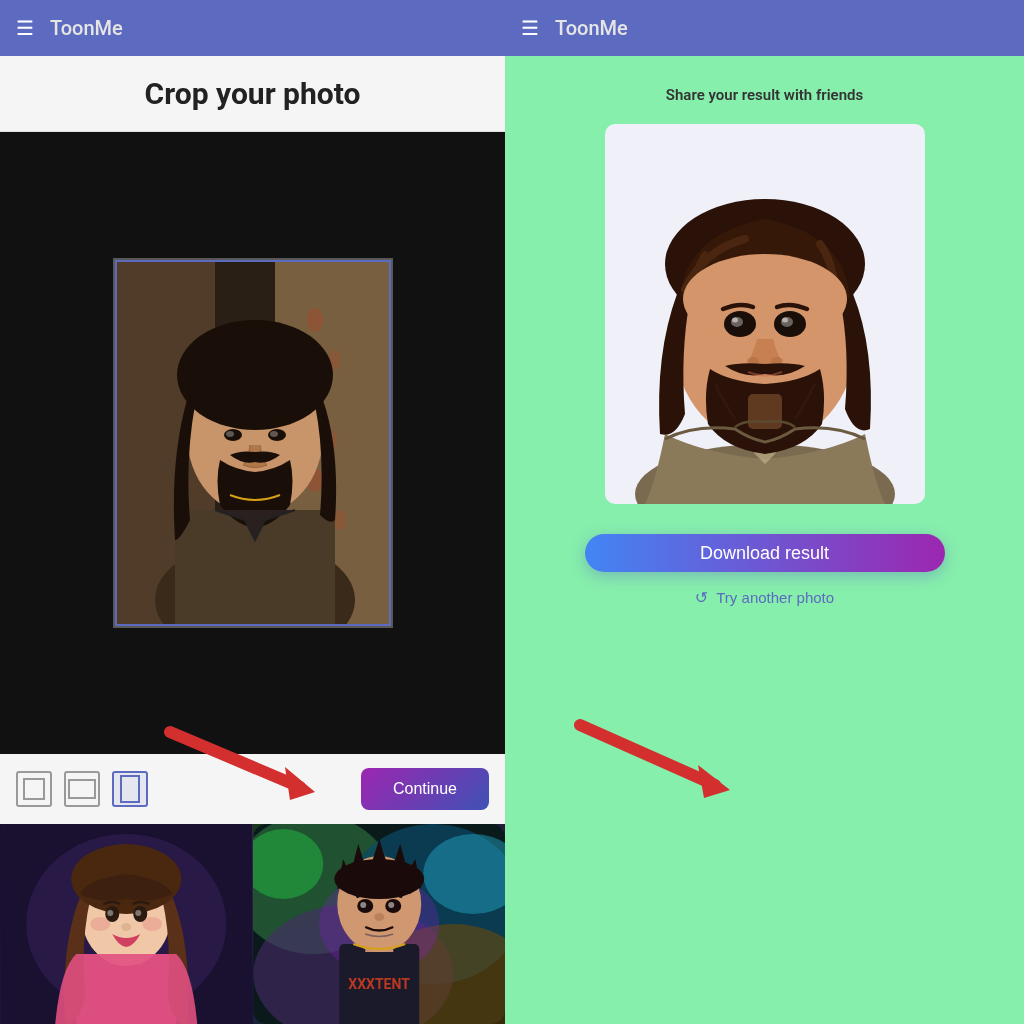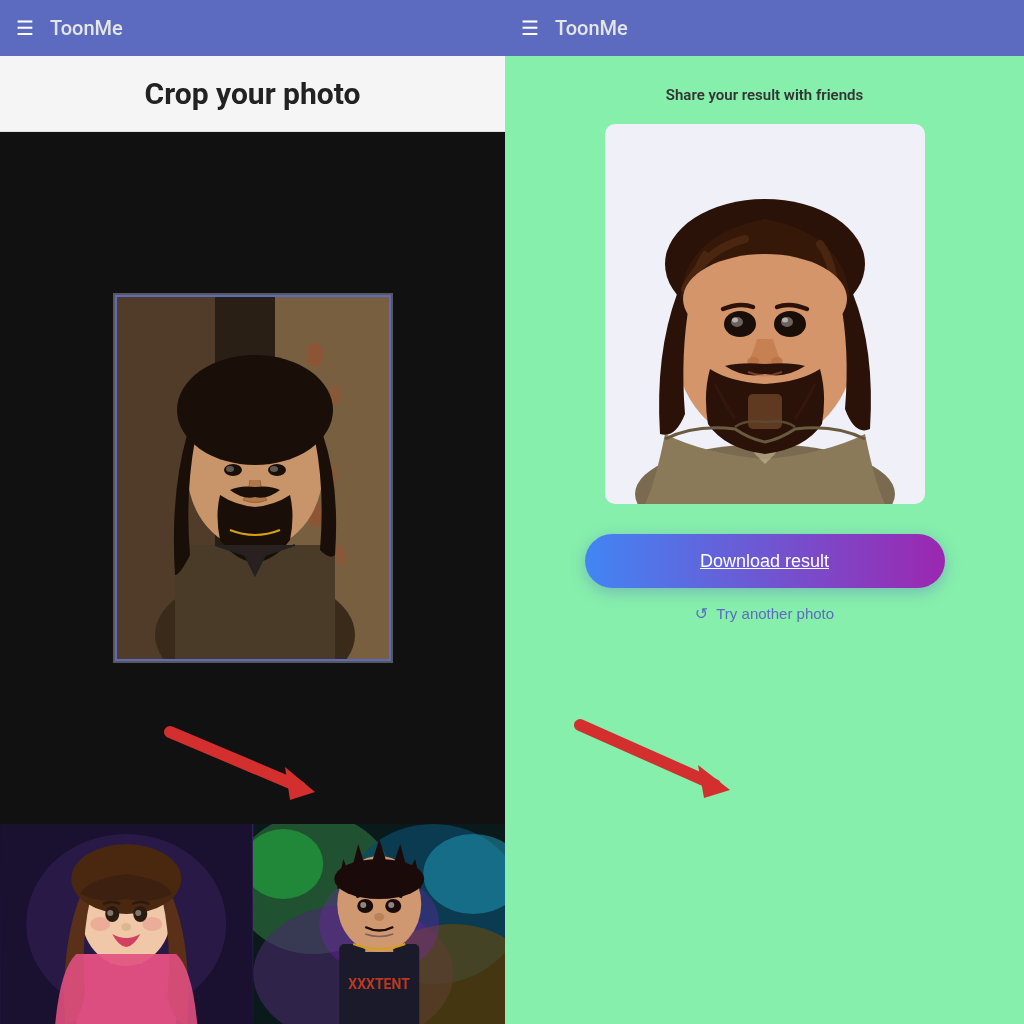--- a/index.html
+++ b/index.html
@@ -212,31 +212,30 @@
     
     .toon-wrapper {
       width: 320px;
       height: 380px;
       position: relative;
       margin-bottom: 30px;
     }
 
     .download-btn {
       width: 360px;
-      height: 54px;
+      height: 38px;
       background: linear-gradient(90deg, #4285f4 0%, #9c27b0 100%);
       color: white;
       border: none;
       border-radius: 30px;
       font-size: 18px;
       font-weight: 500;
       cursor: pointer;
       margin-bottom: 16px;
       box-shadow: 0 4px 15px rgba(92,107,192,0.4);
-      text-decoration: underline;
     }
 
     .try-another {
       display: flex;
       align-items: center;
       gap: 8px;
       color: #5c6bc0;
       font-size: 15px;
       cursor: pointer;
       background: none;
@@ -283,20 +282,21 @@
       height: 100%;
       overflow: hidden;
     }
 
     .gallery-graffiti-wrapper {
       position: relative;
       width: 100%;
       height: 100%;
       overflow: hidden;
       background: linear-gradient(135deg, #1a4a1a, #0a2a4a, #3a0a4a, #4a3a0a);
+      border-radius: 14px;
     }
   </style>
 </head>
 <body>
 
 <div class="panels-wrapper">
 
   <div class="left-wrapper">
     <div class="left-panel">
 
@@ -360,20 +360,34 @@
 
               <path d="M115 235 Q140 245 165 235" stroke="#d4a017" stroke-width="2" fill="none"></path>
 
               <path d="M100 250 L130 260 L140 280 L150 260 L180 250" stroke="#222" stroke-width="2" fill="#2a2020"></path>
             </svg>
             <div class="crop-selection"></div>
           </div>
         </div>
       </div>
 
+      <div class="crop-controls">
+        <div class="crop-aspect-buttons">
+          <button class="aspect-btn">
+            <div class="aspect-inner-1"></div>
+          </button>
+          <button class="aspect-btn">
+            <div class="aspect-inner-2"></div>
+          </button>
+          <button class="aspect-btn active">
+            <div class="aspect-inner-3"></div>
+          </button>
+        </div>
+        <button class="continue-btn">Continue</button>
+      </div>
 
       <div class="gallery-strip">
         <div class="gallery-item gallery-1">
           <div class="gallery-girl-wrapper">
             <svg width="100%" height="200" viewBox="0 0 252 200" xmlns="http://www.w3.org/2000/svg">
               <rect width="252" height="200" fill="#1a1030"></rect>
 
               <ellipse cx="126" cy="100" rx="100" ry="90" fill="#2d1b4e" opacity="0.8"></ellipse>
 
               <rect x="76" y="130" width="100" height="80" fill="#c04080" rx="5"></rect>

